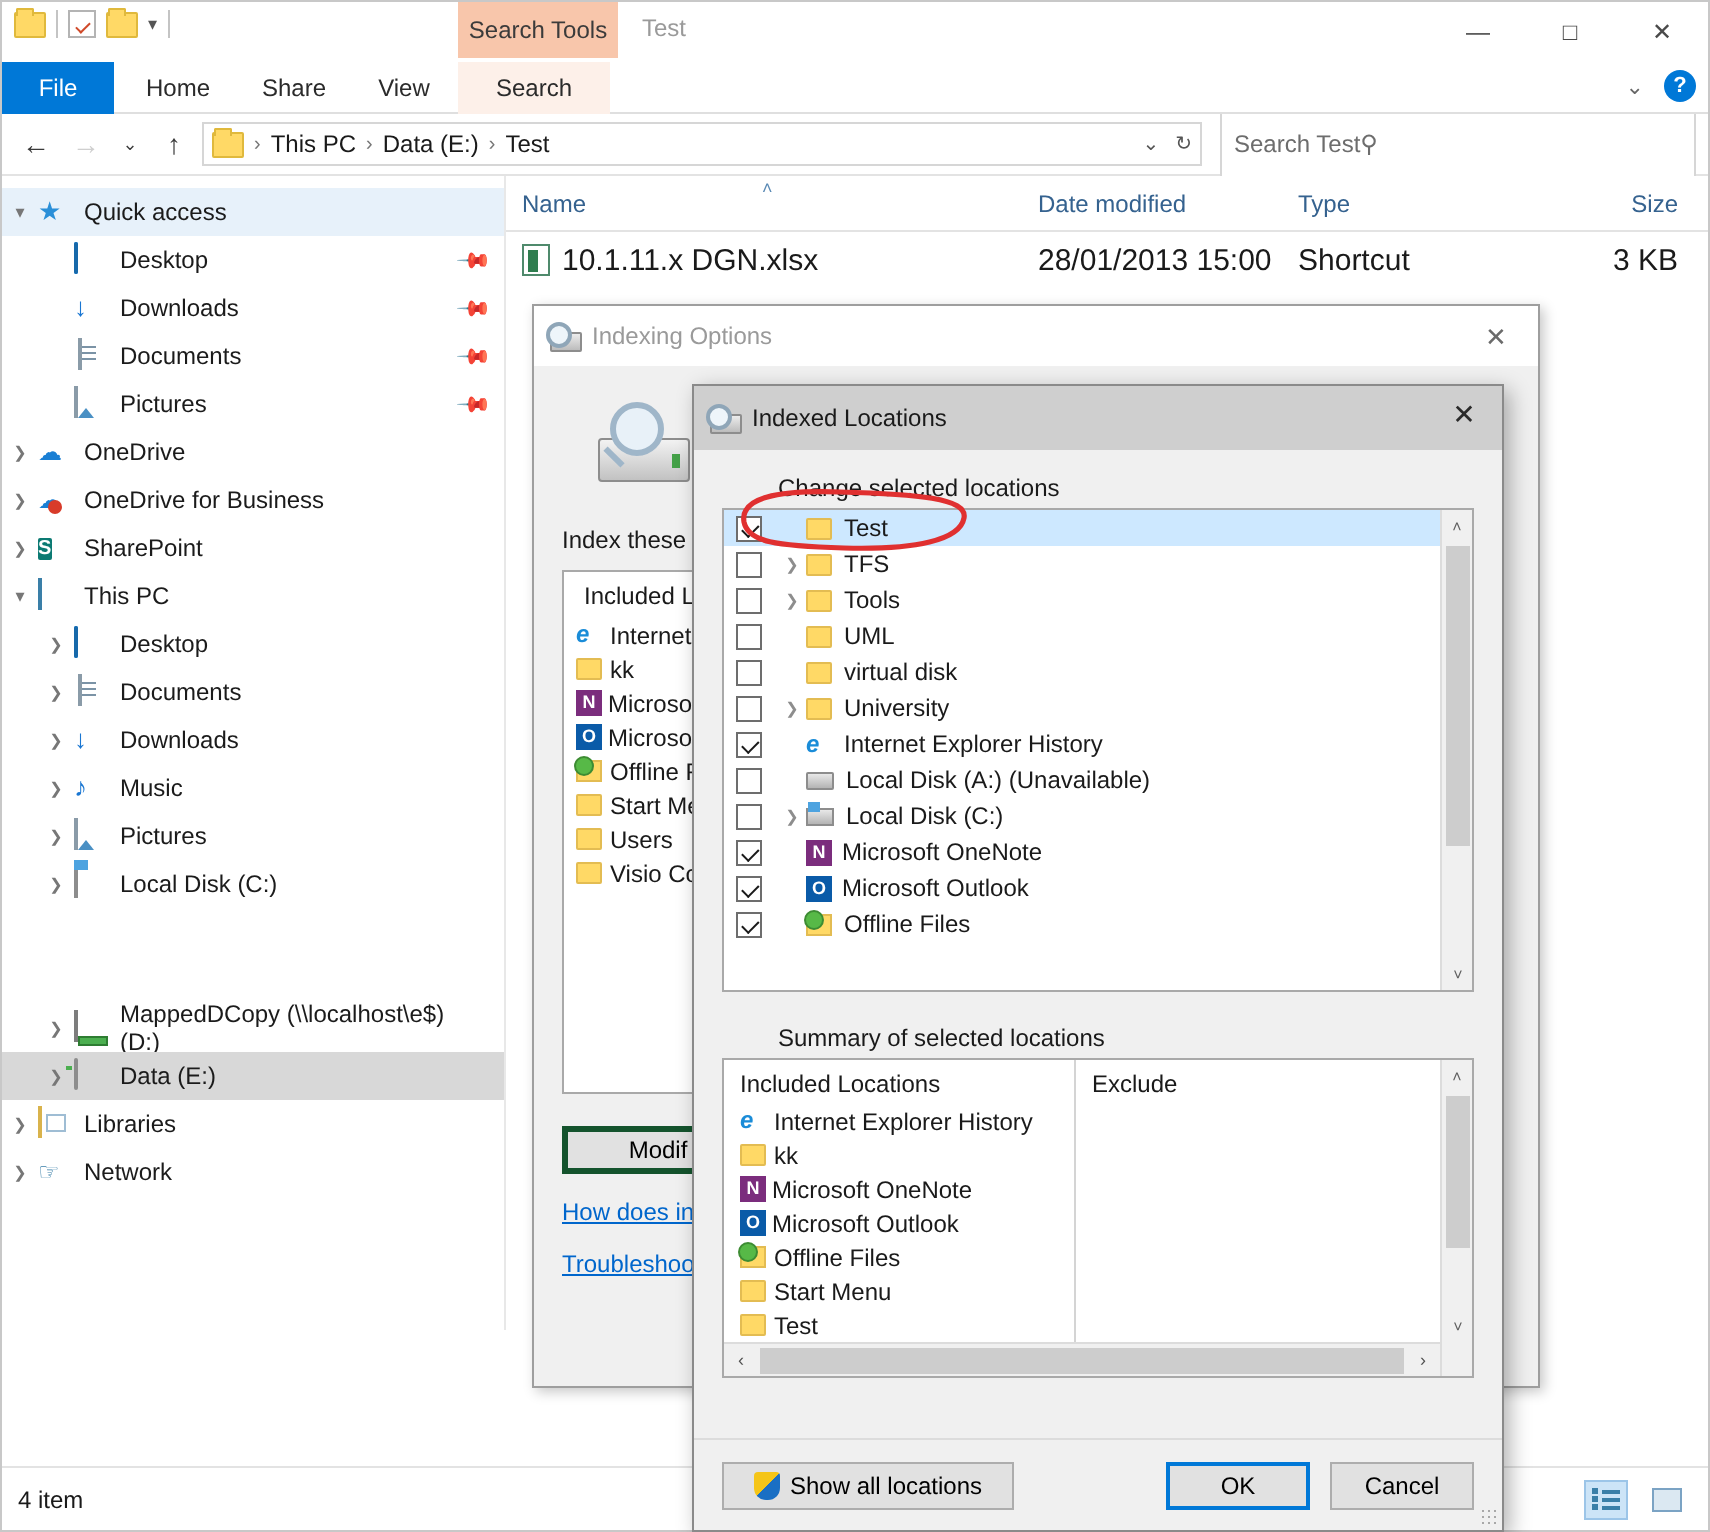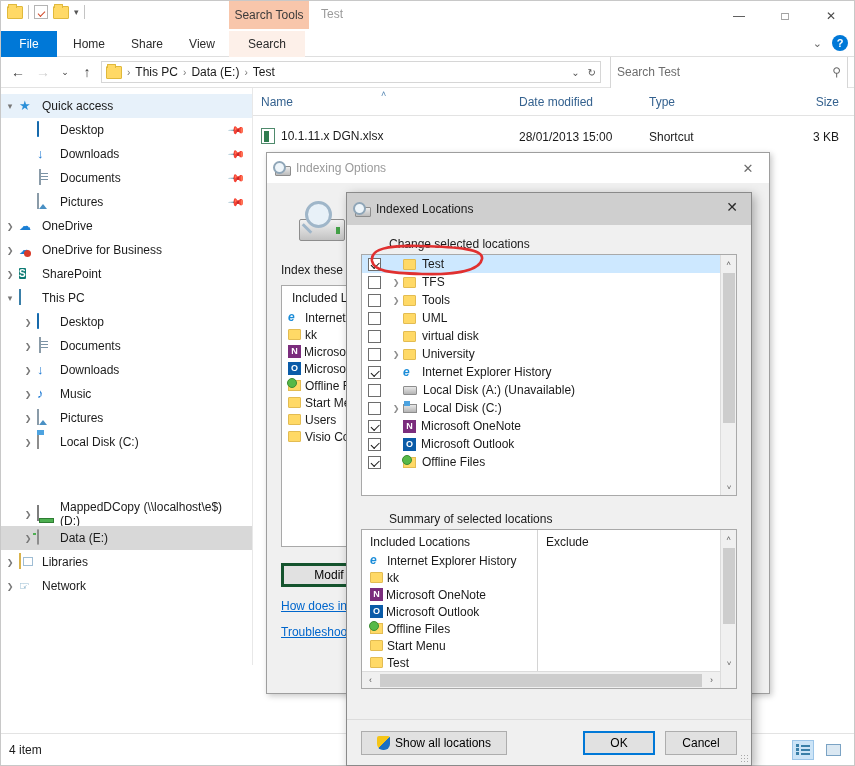--- a/index.html
+++ b/index.html
@@ -49,21 +49,21 @@
   
   .addrbar { height:30px; display:flex; align-items:center; padding:0 6px; gap:3px; background:#fff; }
   .navbtn { width:22px; height:22px; display:flex; align-items:center; justify-content:center; font-size:14px; color:#3a3a3a;}
   .navbtn.dis { color:#cfcfcf; }
   .navbtn.small { width:16px; font-size:9px; }
   .addrbox { flex:1; height:22px; border:1px solid #d6d6d6; background:#fff; display:flex; align-items:center;
              padding:0 4px; gap:3px; font-size:12px; color:#1a1a1a; position:relative; }
   .crumb-sep { color:#777; font-size:10px; padding:0 2px; }
   .addr-icons { position:absolute; right:4px; display:flex; gap:8px; align-items:center; color:#555; font-size:10px;}
   .searchbox { width:238px; height:34px; border:1px solid #d6d6d6; background:#fff; display:flex;
-               align-items:center; justify-content:space-between; padding:0 6px; margin-left:6px;
+               align-items:center; justify-content:flex-start; padding:0 6px; margin-left:6px;
                color:#6d6d6d; font-size:12px; }
 
   
   .content { display:flex; height:578px; border-top:1px solid #e3e3e3; }
   .navpane { width:252px; background:#fff; border-right:1px solid #e8e8e8; padding-top:6px; overflow:hidden; position:relative;}
   .filepane { flex:1; background:#fff; position:relative; }
 
   .navrow { height:24px; display:flex; align-items:center; font-size:12px; color:#1b1b1b; position:relative; padding-right:8px;}
   .navrow.sel { background:#e7f1fa; }
   .navrow.sel2 { background:#d8d8d8; }
@@ -99,21 +99,21 @@
   .ic-mapped:after{content:"";position:absolute;left:1px;bottom:-3px;width:13px;height:3px;background:#4caf50;border:1px solid #2e7d32;}
 
   
   .colhdr { display:flex; height:28px; align-items:center; border-bottom:1px solid #e3e3e3;
             font-size:12px; color:#35628f; padding-left:8px; position:relative;}
   .col-name { width:258px; position:relative; }
   .col-date { width:130px; }
   .col-type { width:120px; }
   .col-size { width:70px; text-align:right; }
   .sortmark { position:absolute; left:120px; top:-6px; font-size:9px; color:#5a8ab5; }
-  .frow { display:flex; height:28px; align-items:flex-end; padding-left:8px; font-size:12px; color:#1a1a1a; }
+  .frow { display:flex; height:28px; align-items:center; padding-left:8px; font-size:15px; color:#1a1a1a; }
   .xlsx-ic { width:14px; height:16px; background:#fff; border:1px solid #4f8a6c; margin-right:6px; position:relative; flex:none;}
   .xlsx-ic:after{content:"";position:absolute;left:2px;top:2px;width:5px;height:11px;background:#2f7d4f;}
 
   
   .statusbar { position:absolute; left:0; bottom:0; width:853px; height:32px; border-top:1px solid #e3e3e3;
                background:#fff; display:flex; align-items:center; padding:0 8px; font-size:12px; color:#1a1a1a;}
   .viewbtns { position:absolute; right:10px; display:flex; gap:8px; align-items:center;}
   .vbtn { width:22px; height:20px; display:flex; align-items:center; justify-content:center;}
   .vbtn.act { background:#cce4f7; border:1px solid #9cc5e8; }
   .det-ic { width:14px; height:11px; position:relative;}

